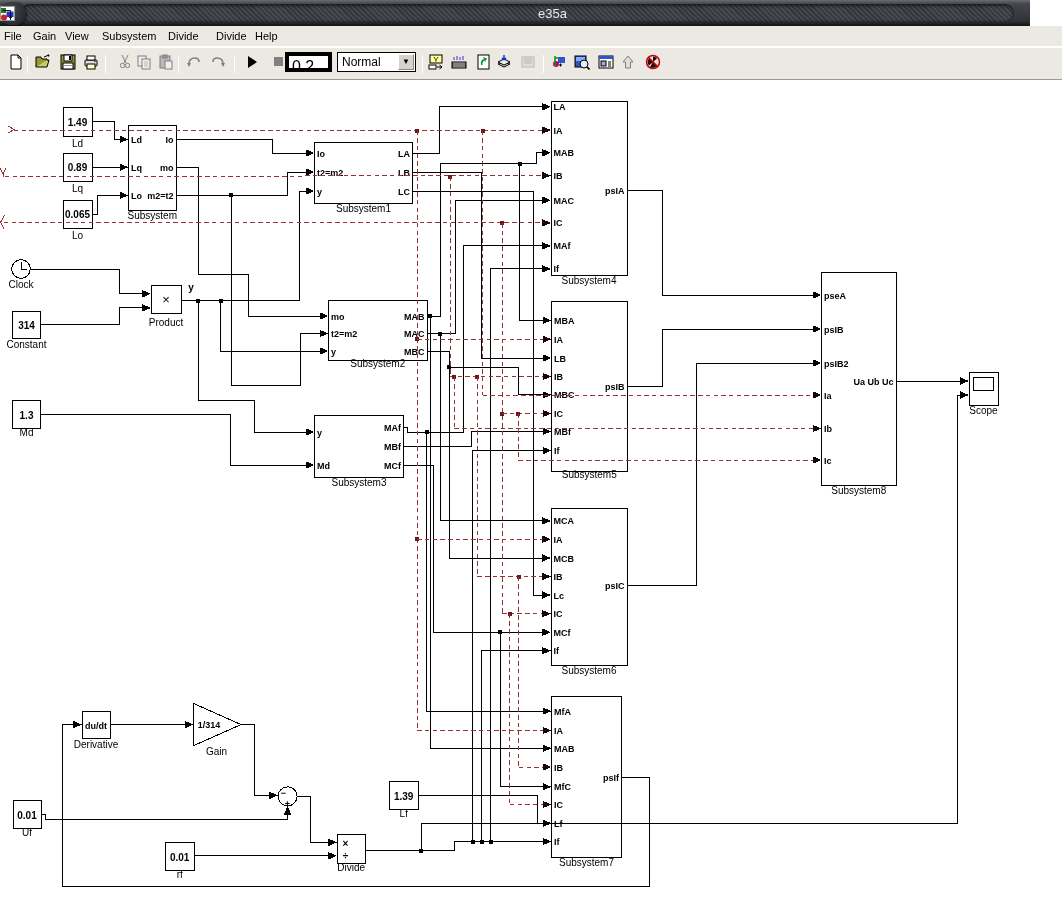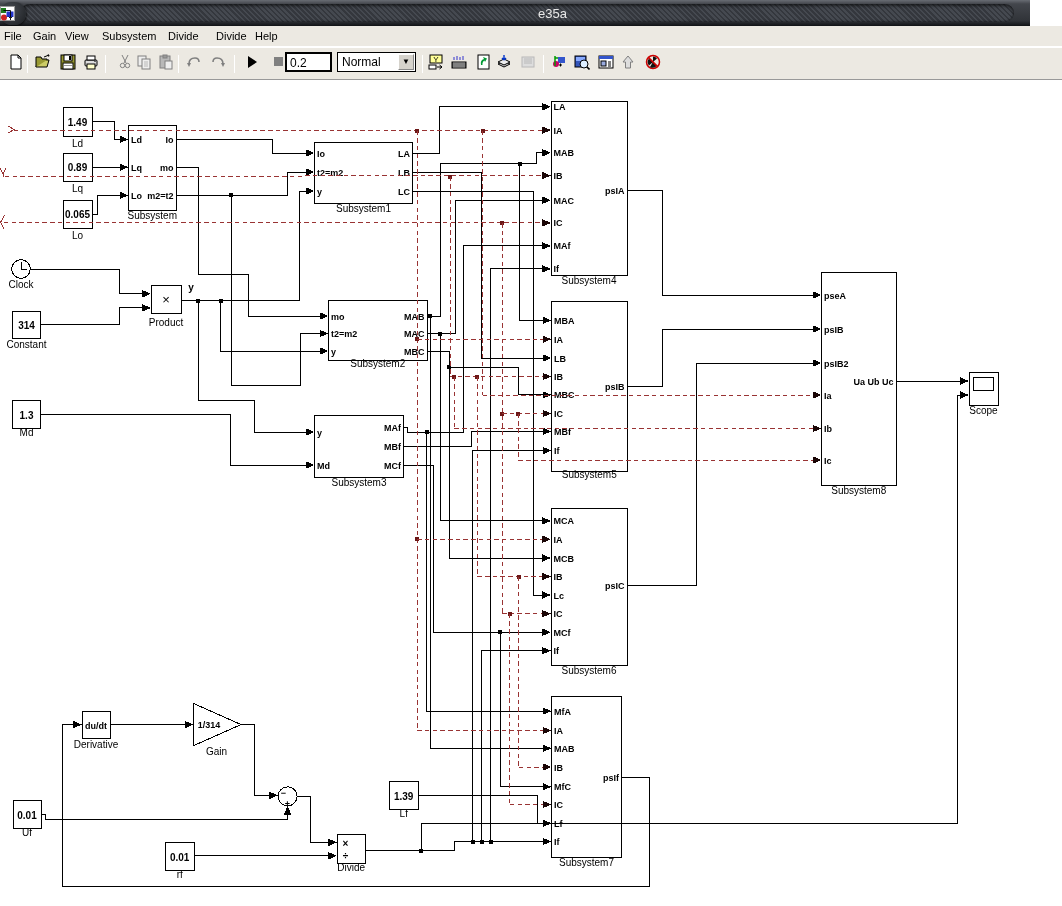--- a/index.html
+++ b/index.html
@@ -6,21 +6,21 @@
 .tex{position:absolute;left:20px;top:4px;right:16px;height:18px;border-radius:9px;
 background:repeating-linear-gradient(45deg,#454950 0 1.8px,#34373d 1.8px 3.6px);
 box-shadow:inset 0 2px 3px rgba(0,0,0,.55),inset 0 -1px 2px rgba(0,0,0,.4);}
 .ticon{position:absolute;left:0;top:2px;width:26px;height:23px;border-radius:12px;background:radial-gradient(circle at 40% 35%,#474b52,#26292d 75%);box-shadow:1px 1px 2px rgba(0,0,0,.6)}
 .tlogo{position:absolute;left:0;top:6px;width:15px;height:15px;background:#fff;border:1px solid #999}
 .title{position:absolute;top:6px;left:0;width:1105px;text-align:center;color:#e8e8e8;font-size:13px}
 .menubar{position:absolute;left:0;top:26px;width:1062px;height:21px;background:#ece9e2;border-bottom:1px solid #fff;color:#000;font-size:11px}
 .menubar span{position:absolute;top:4px}
 .toolbar{position:absolute;left:0;top:47px;width:1062px;height:33px;background:#ece9e2;border-top:1px solid #fff;border-bottom:1px solid #999;}
 .sep{position:absolute;top:7px;width:1px;height:18px;background:#b5b2aa;border-right:1px solid #fff}
-.field{position:absolute;left:285px;top:52px;width:47px;height:20px;background:#fff;border:2px solid #000000;font-size:12px;padding:2px 0 0 3px}
+.field{position:absolute;left:285px;top:52px;width:47px;height:20px;background:#fff;border:4px solid #000000;font-size:16px;padding:2px 0 0 3px}
 .combo{position:absolute;left:337px;top:52px;width:79px;height:20px;background:#fff;border:1px solid #000;font-size:12px;padding:2px 0 4px 4px}
 .cbtn{position:absolute;left:398px;top:54px;width:16px;height:16px;background:#d6d3cc;border:1px solid #888;border-top-color:#fff;border-left-color:#fff;font-size:8px;text-align:center;line-height:14px}
 .canvas{position:absolute;left:0;top:80px;width:1062px;height:826px;background:#fff}
 </style></head>
 <body>
 <div class="titlebar">
   <div class="tex"></div>
   <div class="title">e35a</div>
   <div class="ticon"></div>
   <div class="tlogo"><svg width="13" height="13" viewBox="0 0 13 13">

